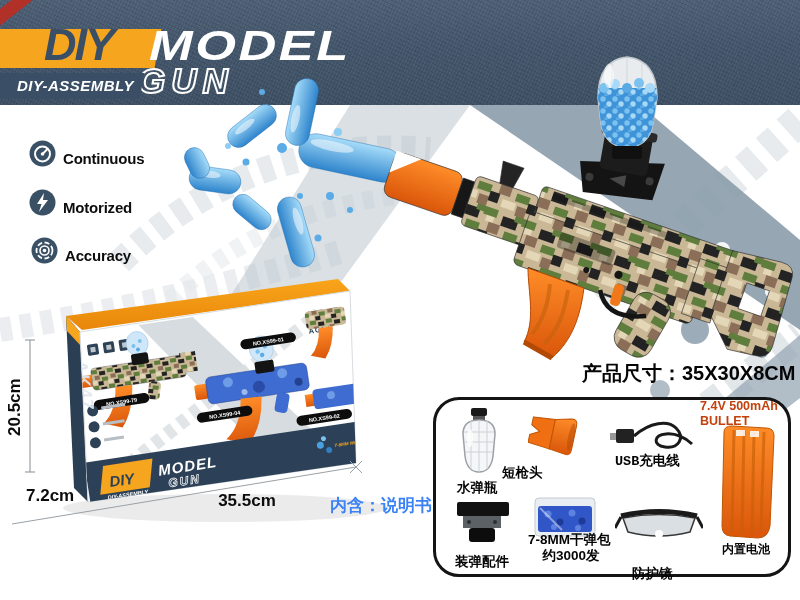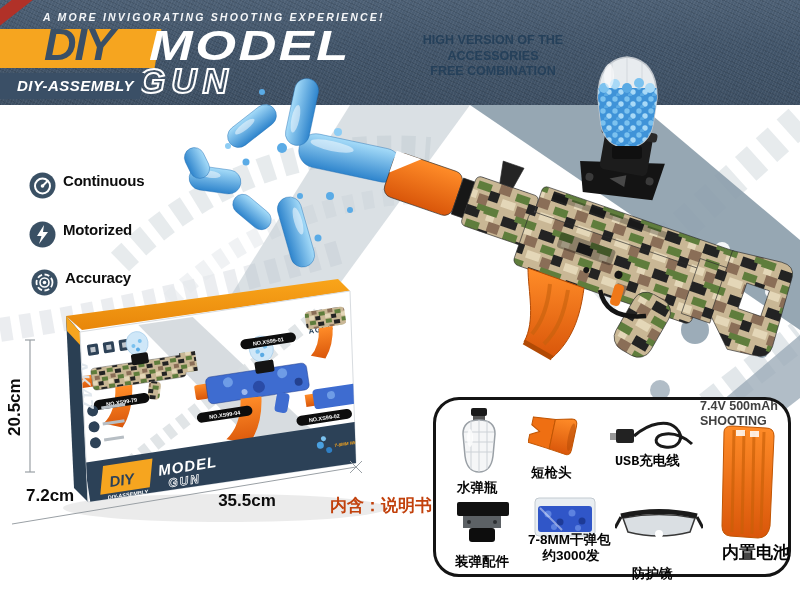--- a/index.html
+++ b/index.html
@@ -23,57 +23,52 @@
            font-style:italic;color:#ffffff;letter-spacing:2px;transform:scaleX(1.22);transform-origin:left center;
            white-space:nowrap;}
   .logo-gun-svg{position:absolute;left:134px;top:60px;}
   .assembly-bar{position:absolute;left:-10px;top:73px;width:152px;height:26px;background:#3a4f66;
            transform:skewX(-10deg);}
   .assembly-label{position:absolute;left:17px;top:77px;font-size:15px;font-weight:800;font-style:italic;
            color:#ffffff;letter-spacing:.5px;white-space:nowrap;}
   .high-version{position:absolute;left:383px;top:33px;width:220px;text-align:center;color:#25405a;
            font-weight:800;font-size:12.5px;line-height:1.25;}
   
-  .feature{position:absolute;display:flex;align-items:flex-start;gap:7px;z-index:3;margin-top:32px;}
+  .feature{position:absolute;display:flex;align-items:flex-end;gap:7px;z-index:3;}
   .feature .lbl{font-size:15px;font-weight:800;color:#0d0d0d;letter-spacing:-.2px;}
   
   .product-size{position:absolute;left:582px;top:360px;font-size:20px;font-weight:800;color:#050505;
            z-index:3;white-space:nowrap;}
-  .includes{position:absolute;left:330px;top:494px;font-size:17px;font-weight:800;color:#c2410c;
+  .includes{position:absolute;left:330px;top:494px;font-size:17px;font-weight:800;color:#3b82f6;
            z-index:3;white-space:nowrap;}
   
   .panel{position:absolute;left:433px;top:397px;width:358px;height:180px;background:#fff;
          border:3px solid #141414;border-radius:26px;z-index:3;box-sizing:border-box;}
   .acc-icon{position:absolute;z-index:4;}
   .acc-label{position:absolute;z-index:4;font-size:13.5px;font-weight:800;color:#050505;white-space:nowrap;}
   .battery-spec{position:absolute;left:700px;top:399px;z-index:4;font-size:12.5px;font-weight:800;
-         color:#404040;line-height:1.2;white-space:nowrap;}
+         color:#c2410c;line-height:1.2;white-space:nowrap;}
   .art{position:absolute;left:0;top:0;z-index:2;}
 </style>
 </head>
 <body>
 
 <div id="stage">
 
   <div class="banner">
     <div class="noise"></div>
     <div class="red-slash"></div>
-    <div class="tagline">A MORE INVIGORATING SHOOTING EXPERIENCE!</div>
     <div class="logo-orange-bar"></div>
     <div class="logo-diy">DIY</div>
     <div class="logo-model">MODEL</div>
     <svg class="logo-gun-svg" width="150" height="44">
       <text x="4" y="33" font-size="35" font-style="italic" font-weight="900" fill="none" stroke="#ffffff" stroke-width="2" letter-spacing="6">GUN</text>
     </svg>
     <div class="assembly-bar"></div>
     <div class="assembly-label">DIY-ASSEMBLY</div>
-    <div class="high-version">
-      <div>HIGH VERSION OF THE ACCESSORIES</div>
-      <div>FREE COMBINATION</div>
-    </div>
   </div>
 
   <svg class="art" viewBox="0 0 800 600" width="800" height="600">
     <defs>
       <pattern id="camo" width="40" height="40" patternUnits="userSpaceOnUse">
         <rect width="40" height="40" fill="#c9b795"></rect>
         <rect x="0" y="0" width="14" height="8" fill="#5f7d3c"></rect>
         <rect x="20" y="4" width="16" height="10" fill="#232323"></rect>
         <rect x="8" y="14" width="12" height="10" fill="#8a6e57"></rect>
         <rect x="26" y="18" width="14" height="8" fill="#5f7d3c"></rect>
@@ -371,26 +366,27 @@
     <span class="lbl">Accuracy</span>
   </div>
   <div class="feature" style="left:29px;top:189px;">
     <svg width="27" height="27">
       <circle cx="13.5" cy="13.5" r="13" fill="#3a5064"></circle>
       <polygon points="15,4 8,15 12.5,15 10,23 19,11 14,11" fill="#fff"></polygon>
     </svg>
     <span class="lbl">Motorized</span>
   </div>
 
+  <div class="product-size">产品尺寸：35X30X8CM</div>
   <div class="includes">内含：说明书</div>
 
   <div class="panel"></div>
   <div class="battery-spec">
     <div>7.4V 500mAh</div>
-    <div>SHOOTING</div>
+    <div>BULLET</div>
   </div>
 
   <svg class="acc-icon" style="left:455px;top:408px;" width="48" height="70">
     <rect x="16" y="0" width="16" height="8" rx="2" fill="#1a1a1a"></rect>
     <rect x="18" y="8" width="12" height="4" fill="#555"></rect>
     <path d="M 8,26 Q 8,12 24,12 Q 40,12 40,26 L 38,48 Q 36,64 24,64 Q 12,64 10,48 Z" fill="#f5f6f7" stroke="#9aa0a6" stroke-width="1.5"></path>
     <path d="M 9,24 h 30 M 9,34 h 30 M 10,44 h 28 M 16,13 v 48 M 24,12 v 52 M 32,13 v 48" stroke="#cdd2d7" stroke-width="1" fill="none"></path>
     <ellipse cx="15" cy="30" rx="3" ry="9" fill="#fff" opacity=".8"></ellipse>
   </svg>
   <div class="acc-label" style="left:457px;top:479px;">水弹瓶</div>
@@ -401,36 +397,36 @@
       <path d="M 24,8 L 40,4 Q 46,3 46,10 L 46,34 Q 46,41 40,40 L 24,38 Z" fill="url(#panelOrange)" stroke="#c05503" stroke-width="1"></path>
       <ellipse cx="43" cy="22" rx="3" ry="14" fill="#b24a05" opacity=".5"></ellipse>
     </g>
     <defs>
         <linearGradient id="panelOrange" x1="0" y1="0" x2="0" y2="1">
       <stop offset="0" stop-color="#ff8c28"></stop>
           <stop offset="1" stop-color="#d9560a"></stop>
         </linearGradient>
       </defs>
   </svg>
-  <div class="acc-label" style="left:531px;top:464px;">短枪头</div>
+  <div class="acc-label" style="left:502px;top:464px;">短枪头</div>
 
   <svg class="acc-icon" style="left:610px;top:416px;" width="88" height="40">
     <rect x="0" y="17" width="7" height="7" fill="#999"></rect>
     <rect x="6" y="13" width="18" height="14" rx="2" fill="#222"></rect>
     <path d="M 24,20 C 40,6 58,4 66,12 C 76,22 68,33 55,31 C 42,29 44,19 56,18 C 66,17 76,22 82,28" stroke="#1a1a1a" stroke-width="3" fill="none"></path>
   </svg>
   <div class="acc-label" style="left:615px;top:452px;font-family:Liberation Mono, monospace;">USB充电线</div>
 
   <svg class="acc-icon" style="left:714px;top:424px;" width="66" height="116">
     <path d="M 10,8 Q 10,2 18,2 L 52,4 Q 60,4 60,12 L 56,102 Q 54,114 44,114 L 16,112 Q 8,111 8,102 Z" fill="url(#panelOrange)" stroke="#c05503" stroke-width="1"></path>
     <path d="M 20,6 L 18,108 M 30,7 L 28,110 M 40,8 L 38,110 M 50,8 L 47,106" stroke="#c85f08" stroke-width="3" fill="none" opacity=".65"></path>
     <rect x="22" y="6" width="9" height="6" fill="#fff" opacity=".85"></rect>
     <rect x="36" y="7" width="9" height="6" fill="#fff" opacity=".85"></rect>
   </svg>
-  <div class="acc-label" style="left:722px;top:541px;font-size:17px;">内置电池</div>
+  <div class="acc-label" style="left:722px;top:541px;font-size:12px;">内置电池</div>
 
   <svg class="acc-icon" style="left:455px;top:502px;" width="56" height="44">
     <rect x="2" y="0" width="52" height="14" rx="2" fill="#111"></rect>
     <rect x="8" y="14" width="38" height="12" fill="#5c6165"></rect>
     <circle cx="14" cy="20" r="2" fill="#2c2f32"></circle>
       <circle cx="40" cy="20" r="2" fill="#2c2f32"></circle>
     <rect x="14" y="26" width="26" height="14" rx="3" fill="#0d0d0d"></rect>
   </svg>
   <div class="acc-label" style="left:455px;top:553px;">装弹配件</div>
 

